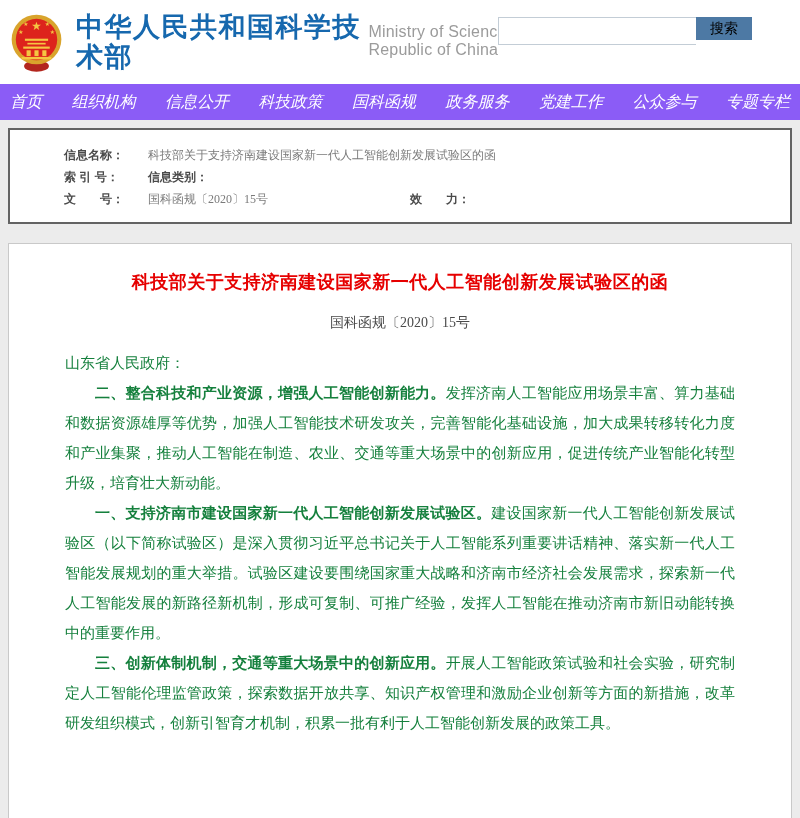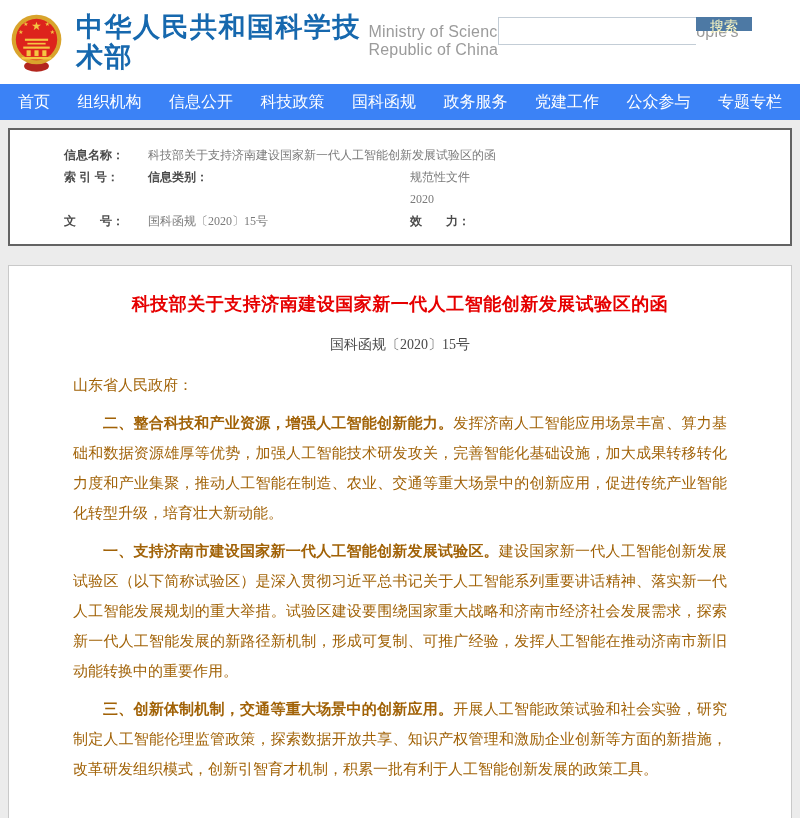--- a/index.html
+++ b/index.html
@@ -22,30 +22,31 @@
     color: #1668ae; font-size: 27px; font-weight: bold;
     letter-spacing: 1.5px; line-height: 30px;
   }
   .site-subtitle { color: #9b9b9b; font-size: 16px; margin-top: 11px; letter-spacing: 0.2px; }
   .search { position: absolute; top: 17px; right: 48px; display: flex; align-items: stretch; }
   .search-input {
     width: 198px; height: 28px; border: 1px solid #c3cdd6; border-right: none;
     padding: 0 6px; outline: none; font-size: 13px; background: #fff;
   }
   .search-btn {
-    width: 56px; height: 14px; background: #4d79a4; color: #fef9c3;
+    width: 56px; height: 23px; background: #4d79a4; color: #000000;
     border: none; font-size: 14px; cursor: pointer;
     font-family: "Liberation Sans", sans-serif;
   }
 
   
   .main-nav {
-    height: 36px; background: #3b82f6;
+    height: 36px; background: #8b5cf6;
     display: flex; align-items: center; justify-content: space-between;
-    padding: 0 18px;
+    padding: 0 10px;
+    font-style: italic;
   }
   .nav-item { color: #ffffff; font-size: 16px; cursor: pointer; white-space: nowrap; }
 
   
   .content { padding: 8px; }
 
   .meta-box {
     background: #ffffff; border: 2px solid #636363;
     padding: 14px 0 12px 54px; margin-bottom: 19px;
     font-size: 12px;
@@ -62,21 +63,21 @@
   .doc-title {
     color: #e60000; font-size: 18px; font-weight: bold; text-align: center;
     margin: 0 0 20px; letter-spacing: 0.5px;
     font-family: "Liberation Serif", serif;
   }
   .doc-number {
     text-align: center; font-size: 14px; color: #4a4a4a; margin-bottom: 16px;
     font-family: "Liberation Serif", serif;
   }
   .doc-para {
-    margin: 8px; font-size: 15px; line-height: 30px; color: #a16207;
+    margin: 0; font-size: 15px; line-height: 30px; color: #15803d;
     text-align: justify; text-indent: 2em;
     font-family: "Liberation Serif", serif;
   }
   .doc-para.no-indent { text-indent: 0; }
   .doc-para b { font-weight: bold; }
 </style>
 </head>
 <body>
 
 <header class="site-header">
@@ -124,21 +125,20 @@
 <div class="content">
 
   <section class="meta-box">
     <div class="meta-row single">
       <span class="meta-label">信息名称：</span>
       <span class="meta-value">科技部关于支持济南建设国家新一代人工智能创新发展试验区的函</span>
     </div>
     <div class="meta-row">
       <span class="meta-label">索 引 号：</span>
       <span class="meta-label">信息类别：</span>
-      <span class="meta-value">规范性文件2020</span>
     </div>
     <div class="meta-row">
       <span class="meta-label">文　　号：</span>
       <span class="meta-value">国科函规〔2020〕15号</span>
       <span class="meta-label">效　　力：</span>
       <span class="meta-value"></span>
     </div>
   </section>
 
   <section class="doc-box">

